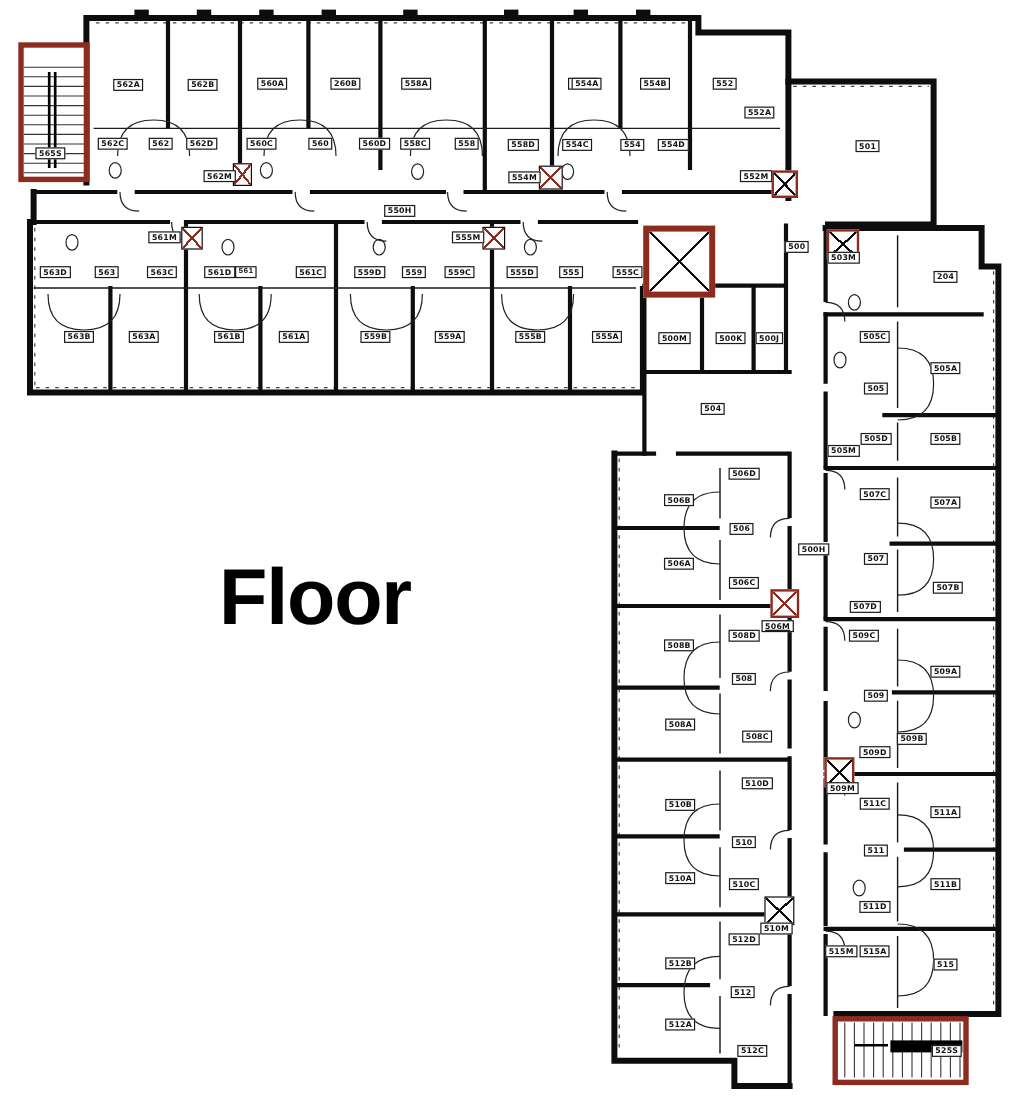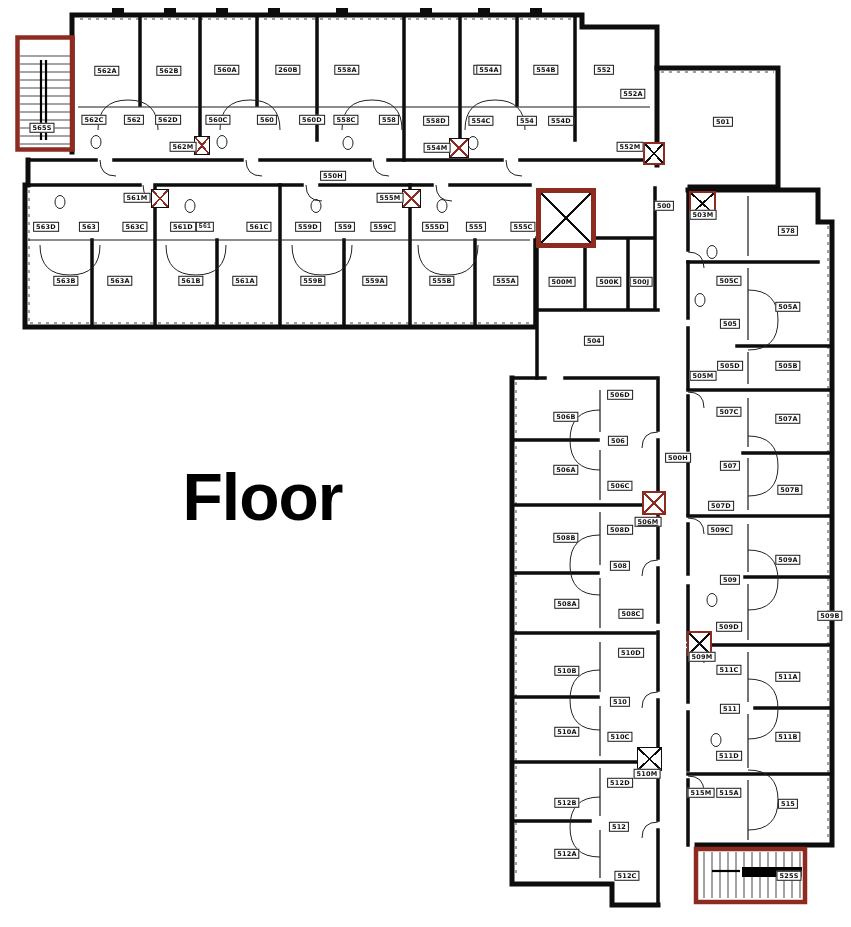--- a/index.html
+++ b/index.html
@@ -202,37 +202,37 @@
       <div class="room-label" style="left: 375px; top: 281px;">559A</div>
       <div class="room-label" style="left: 442px; top: 281px;">555B</div>
       <div class="room-label" style="left: 506px; top: 281px;">555A</div>
       <div class="room-label" style="left: 648px; top: 206px; margin-left: 16px;">500</div>
       <div class="room-label" style="left: 723px; top: 122px;">501</div>
       <div class="room-label" style="left: 562px; top: 282px;">500M</div>
       <div class="room-label" style="left: 609px; top: 282px;">500K</div>
       <div class="room-label" style="left: 641px; top: 282px;">500J</div>
       <div class="room-label" style="left: 594px; top: 341px;">504</div>
       <div class="room-label" style="left: 703px; top: 215px;">503M</div>
-      <div class="room-label" style="left: 788px; top: 231px;">578</div>
+      <div class="room-label" style="left: 788px; top: 231px;">204</div>
       <div class="room-label" style="left: 729px; top: 281px;">505C</div>
       <div class="room-label" style="left: 788px; top: 307px;">505A</div>
       <div class="room-label" style="left: 730px; top: 324px;">505</div>
       <div class="room-label" style="left: 730px; top: 366px;">505D</div>
       <div class="room-label" style="left: 788px; top: 366px;">505B</div>
       <div class="room-label" style="left: 703px; top: 376px;">505M</div>
       <div class="room-label" style="left: 729px; top: 412px;">507C</div>
       <div class="room-label" style="left: 788px; top: 419px;">507A</div>
       <div class="room-label" style="left: 730px; top: 466px;">507</div>
       <div class="room-label" style="left: 678px; top: 458px;">500H</div>
       <div class="room-label" style="left: 790px; top: 490px;">507B</div>
       <div class="room-label" style="left: 721px; top: 506px;">507D</div>
       <div class="room-label" style="left: 720px; top: 530px;">509C</div>
       <div class="room-label" style="left: 788px; top: 560px;">509A</div>
       <div class="room-label" style="left: 730px; top: 580px;">509</div>
-      <div class="room-label" style="left: 830px; top: 616px;">509B</div>
+      <div class="room-label" style="left: 760px; top: 616px;">509B</div>
       <div class="room-label" style="left: 729px; top: 627px;">509D</div>
       <div class="room-label" style="left: 702px; top: 657px;">509M</div>
       <div class="room-label" style="left: 729px; top: 670px;">511C</div>
       <div class="room-label" style="left: 788px; top: 677px;">511A</div>
       <div class="room-label" style="left: 730px; top: 709px;">511</div>
       <div class="room-label" style="left: 788px; top: 737px;">511B</div>
       <div class="room-label" style="left: 729px; top: 756px;">511D</div>
       <div class="room-label" style="left: 701px; top: 793px;">515M</div>
       <div class="room-label" style="left: 729px; top: 793px;">515A</div>
       <div class="room-label" style="left: 788px; top: 804px;">515</div>

